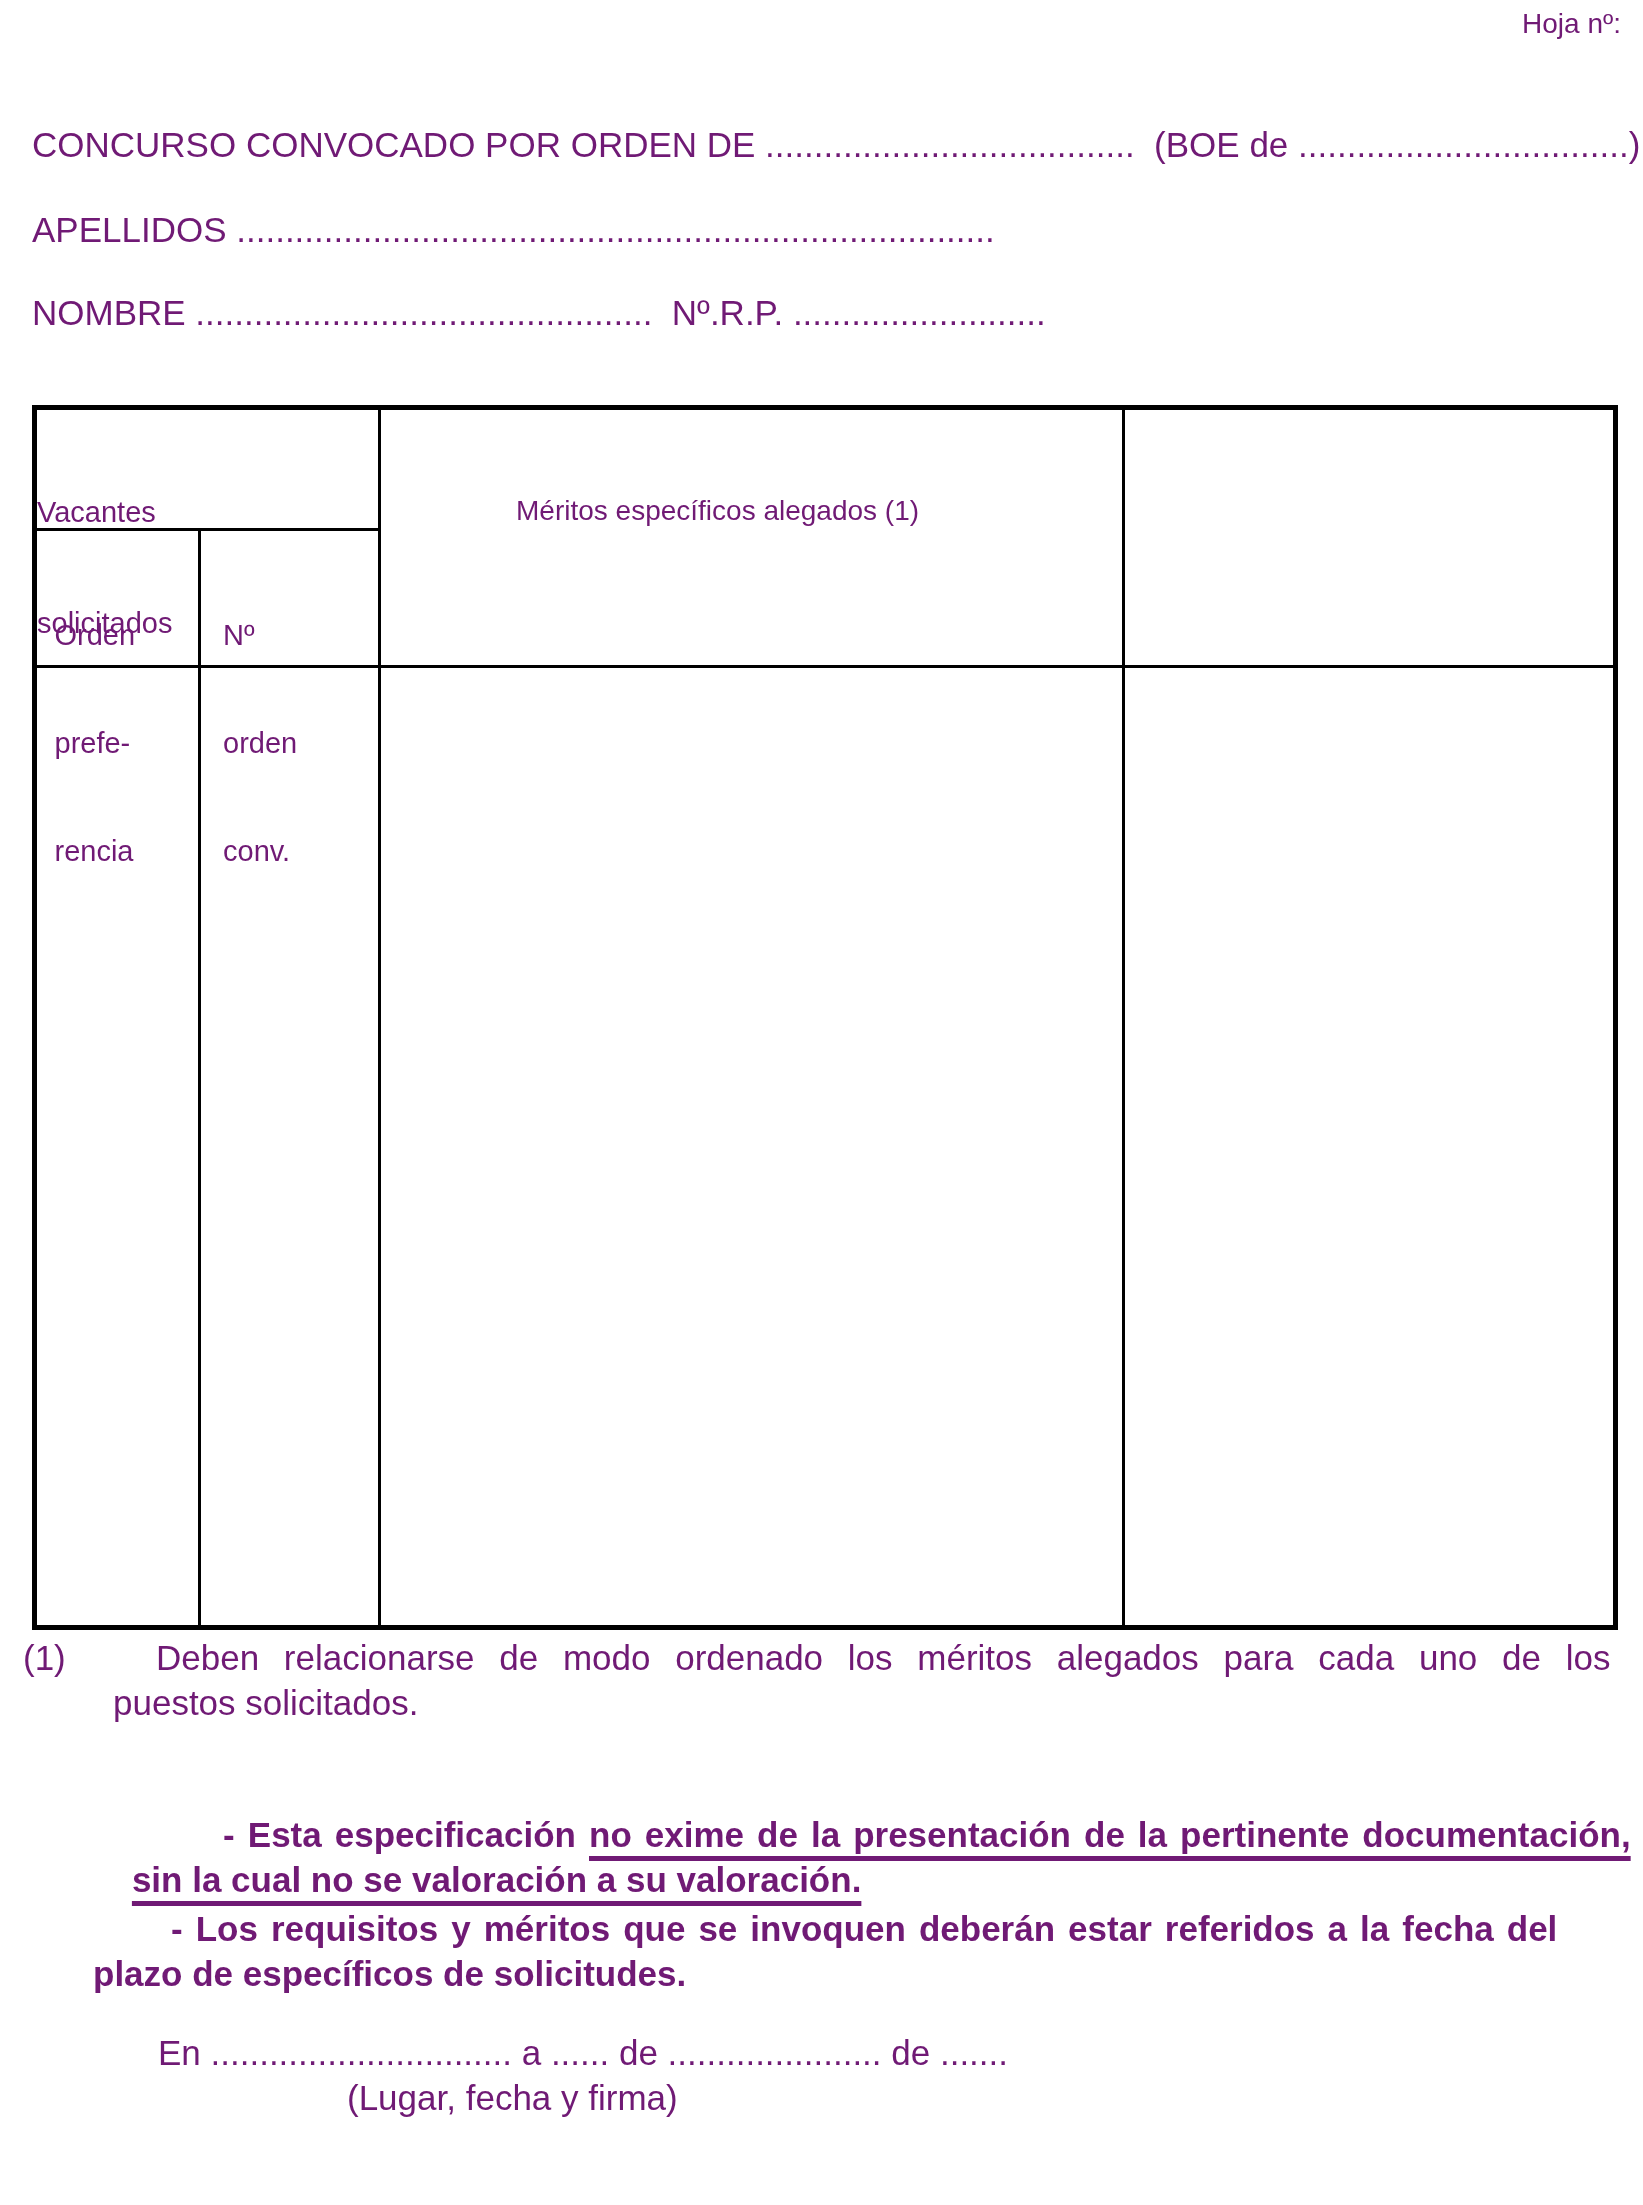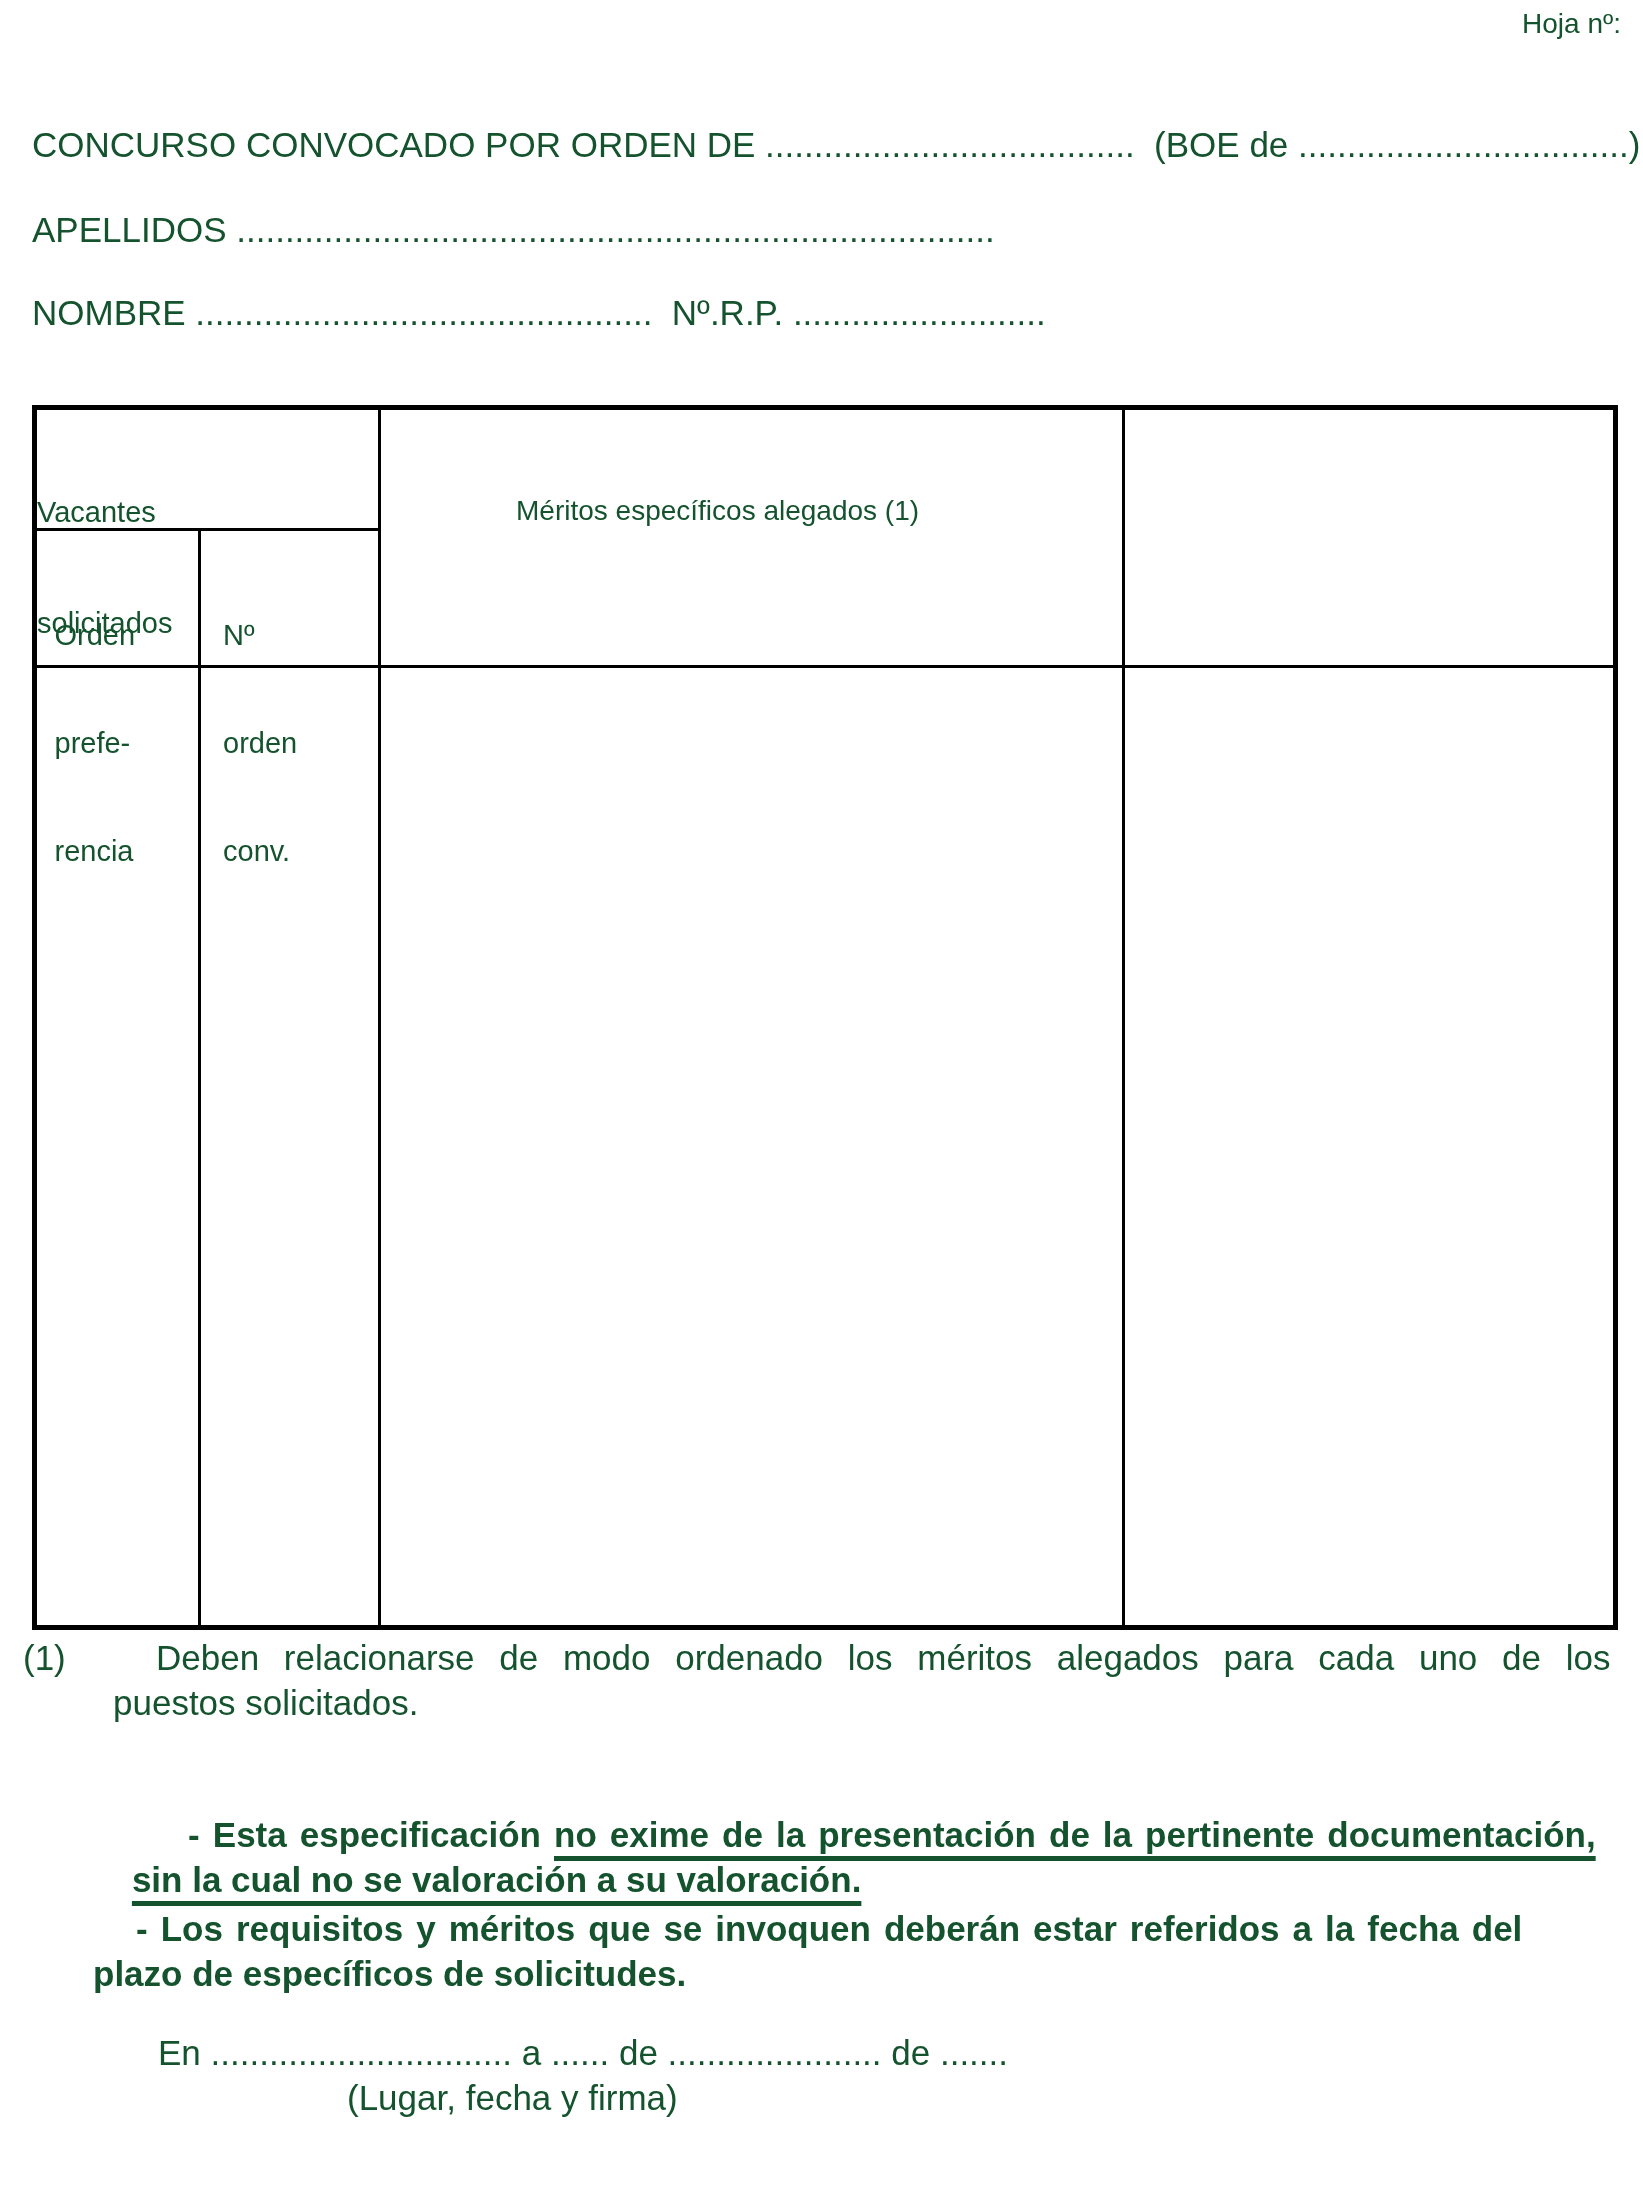--- a/index.html
+++ b/index.html
@@ -1,41 +1,41 @@
 <!DOCTYPE html>
 <html style="font-size:13.3px"><head>
 <meta charset="utf-8">
 <style>
   html,body { margin:0; padding:0; background:#777; }
   .page {
     position:relative;
     width:1644px; height:2205px;
     margin:0 auto;
     background:#ffffff;
-    color:#14532d;
+    color:#701a75;
     font-family:"Liberation Sans", sans-serif;
     overflow:hidden;
   }
   .txt {
     position:absolute;
     font-size:35px;
     line-height:40px;
     white-space:pre;
   }
   .hoja {
     position:absolute;
     top:8.3px; right:23px;
     font-size:28px;
     white-space:pre;
   }
   .fn-line, .note-line { position:absolute; white-space:pre; }
   .fn-line  { font-size:35px; line-height:45px; }
   .note-line{ font-size:35px; line-height:45px; font-weight:bold; }
   .ws18 { word-spacing:15px; }
-  .ws4  { word-spacing:3.3px; }
+  .ws4  { word-spacing:3.3px;margin-left:35px; }
   .u {
     text-decoration:underline;
     text-decoration-thickness:5px;
     text-underline-offset:9.2px;
   }
   
   .tbl {
     position:absolute;
     left:32px; top:405px;
     width:1586px; height:1225px;

